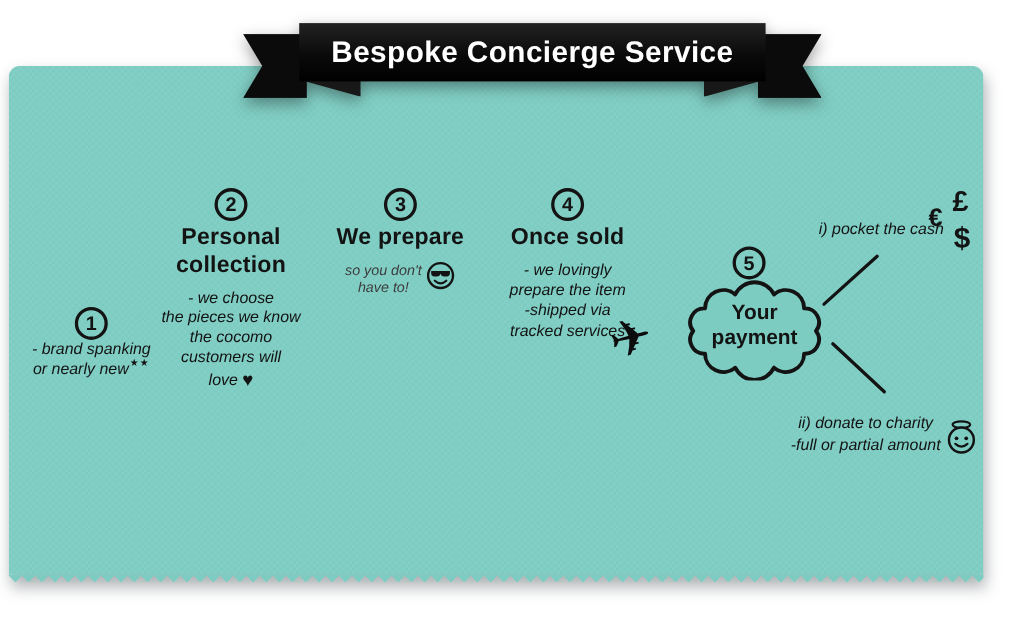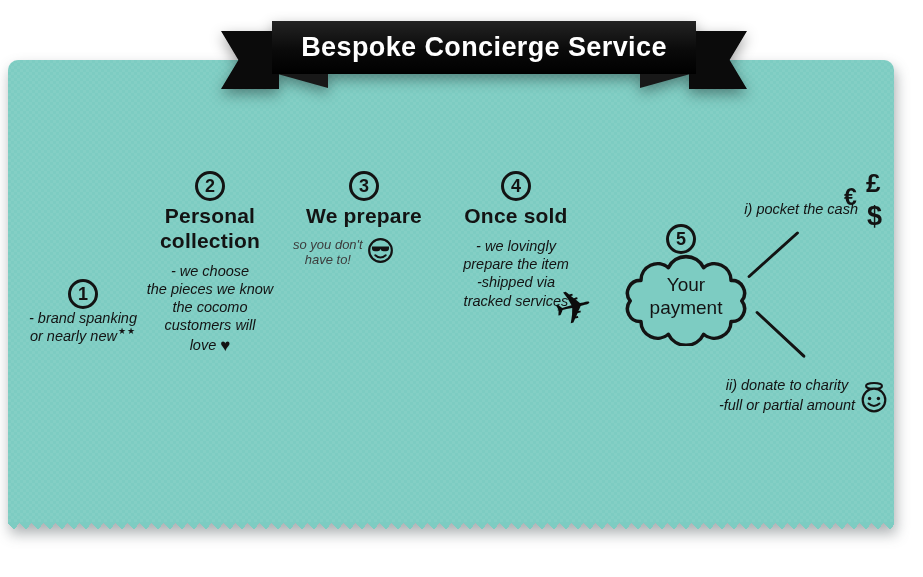--- a/index.html
+++ b/index.html
@@ -35,40 +35,40 @@
 
   
   .step { position:absolute; text-align:center; }
   .num { width:30px; height:30px; border:3.5px solid #131313; border-radius:50%;
          margin:0 auto; display:flex; align-items:center; justify-content:center;
          font-size:18px; font-weight:bold; background:transparent; }
   .step h2 { font-weight:bold; font-size:21px; line-height:1.18; margin:3px 0 8px;
              white-space:pre-line; letter-spacing:.2px; }
   .step-1 h2 { font-size:23px; }
   .body { font-style:italic; font-size:14.5px; line-height:1.26; white-space:pre-line; }
-  .note-row { display:flex; align-items:flex-end; justify-content:flex-start; gap:4px; margin-top:2px; }
+  .note-row { display:flex; align-items:flex-end; justify-content:center; gap:4px; margin-top:2px; }
   .note { font-style:italic; font-size:13px; line-height:1.2; white-space:pre-line; color:#3c3c3c; }
   .stars { font-size:9px; letter-spacing:1px; display:inline-block; transform:translateY(-7px); margin-left:1px; }
   .heart { font-style:normal; font-size:17px; margin-left:4px; vertical-align:-1px; }
 
   .step-1 { left:0;   top:219px; width:150px; }
   .step-2 { left:132px; top:111px; width:140px; }
   .step-3 { left:285px; top:111px; width:142px; }
   .step-4 { left:438px; top:111px; width:140px; }
 
   
   .plane { position:absolute; left:546px; top:224px; font-size:46px; color:#0c0c0c;
            transform:rotate(-14deg); line-height:1; }
 
   
   .num-5 { position:absolute; left:658px; top:164px; }
   .cloud-box { position:absolute; left:612px; top:192px; width:132px; height:94px; }
   .cloud-box svg { position:absolute; left:0; top:0; }
   .cloud-label { position:absolute; left:0; top:21px; width:132px; text-align:center;
-                 font-weight:normal; font-size:19px; line-height:1.22; white-space:pre-line; }
+                 font-weight:bold; font-size:19px; line-height:1.22; white-space:pre-line; }
 
   
   .branch { position:absolute; height:3px; background:#131313; transform-origin:0 50%; border-radius:2px; }
   .branch-up   { left:740px; top:216px; width:68px; transform:rotate(-42deg); }
   .branch-down { left:748px; top:250px; width:67px; transform:rotate(43deg); }
 
   
   .pocket-label { position:absolute; left:715px; top:141px; width:135px; text-align:right;
                   font-style:italic; font-size:14.5px; }
   .cur { position:absolute; font-weight:bold; line-height:1; }

